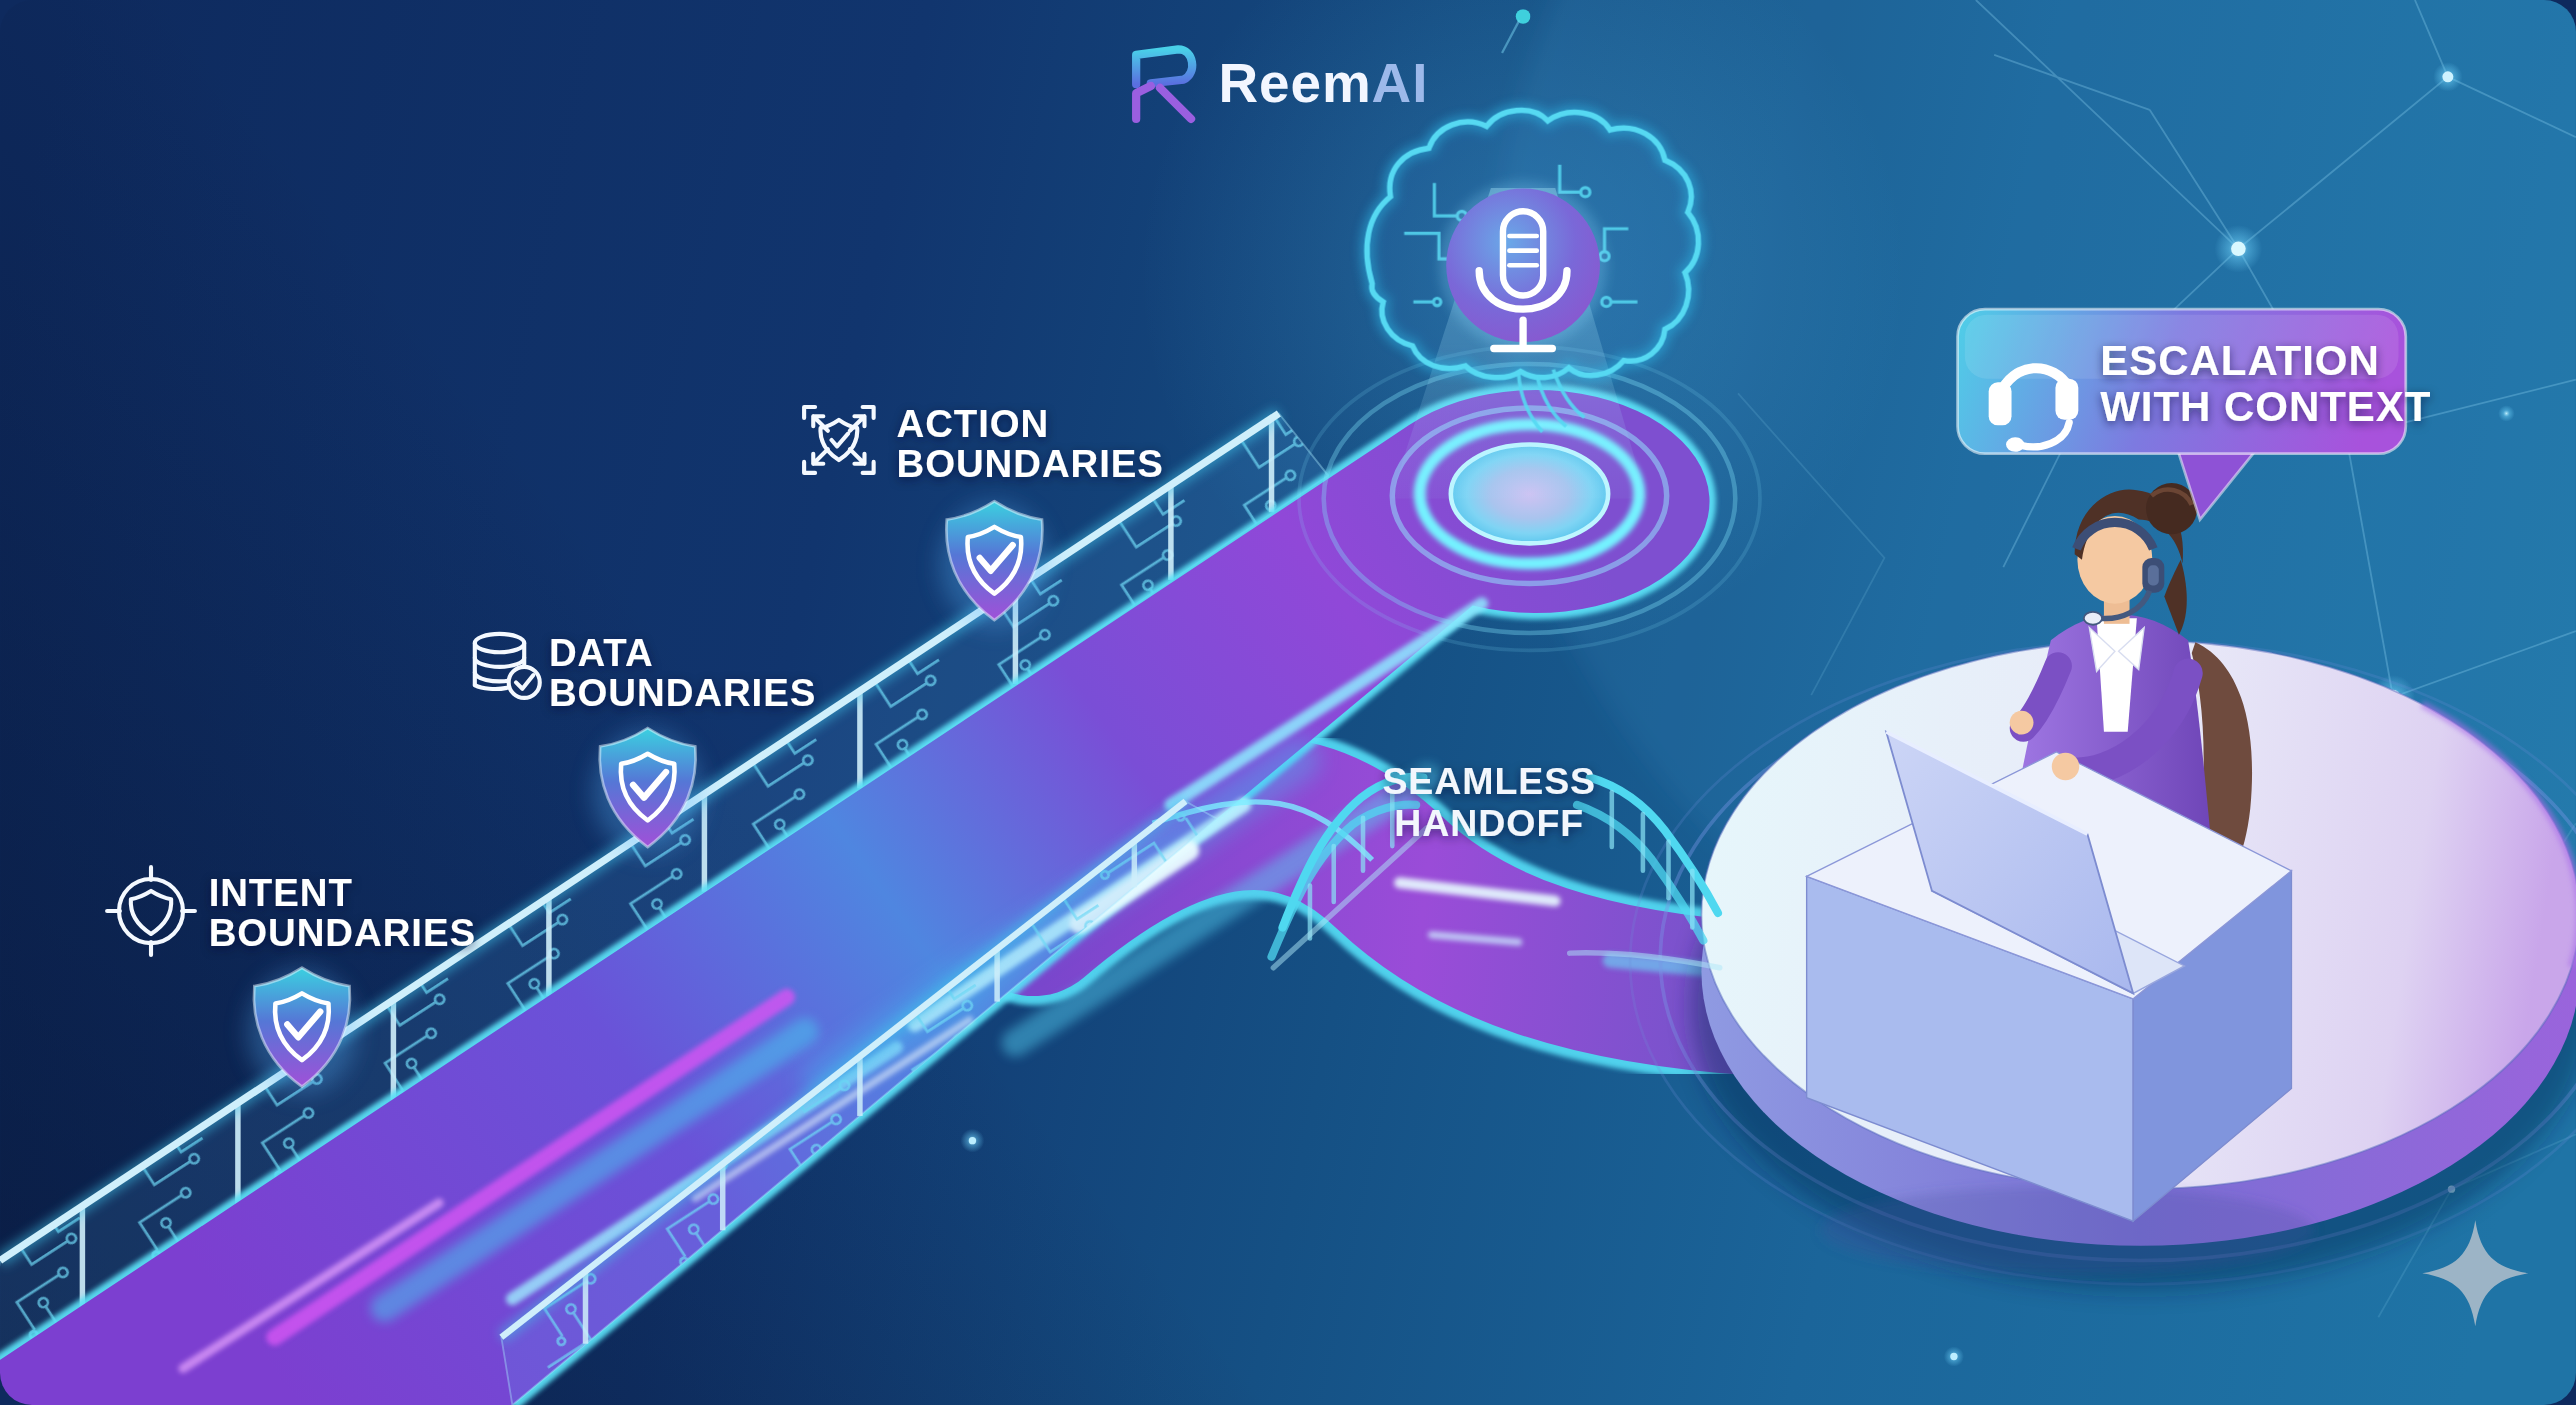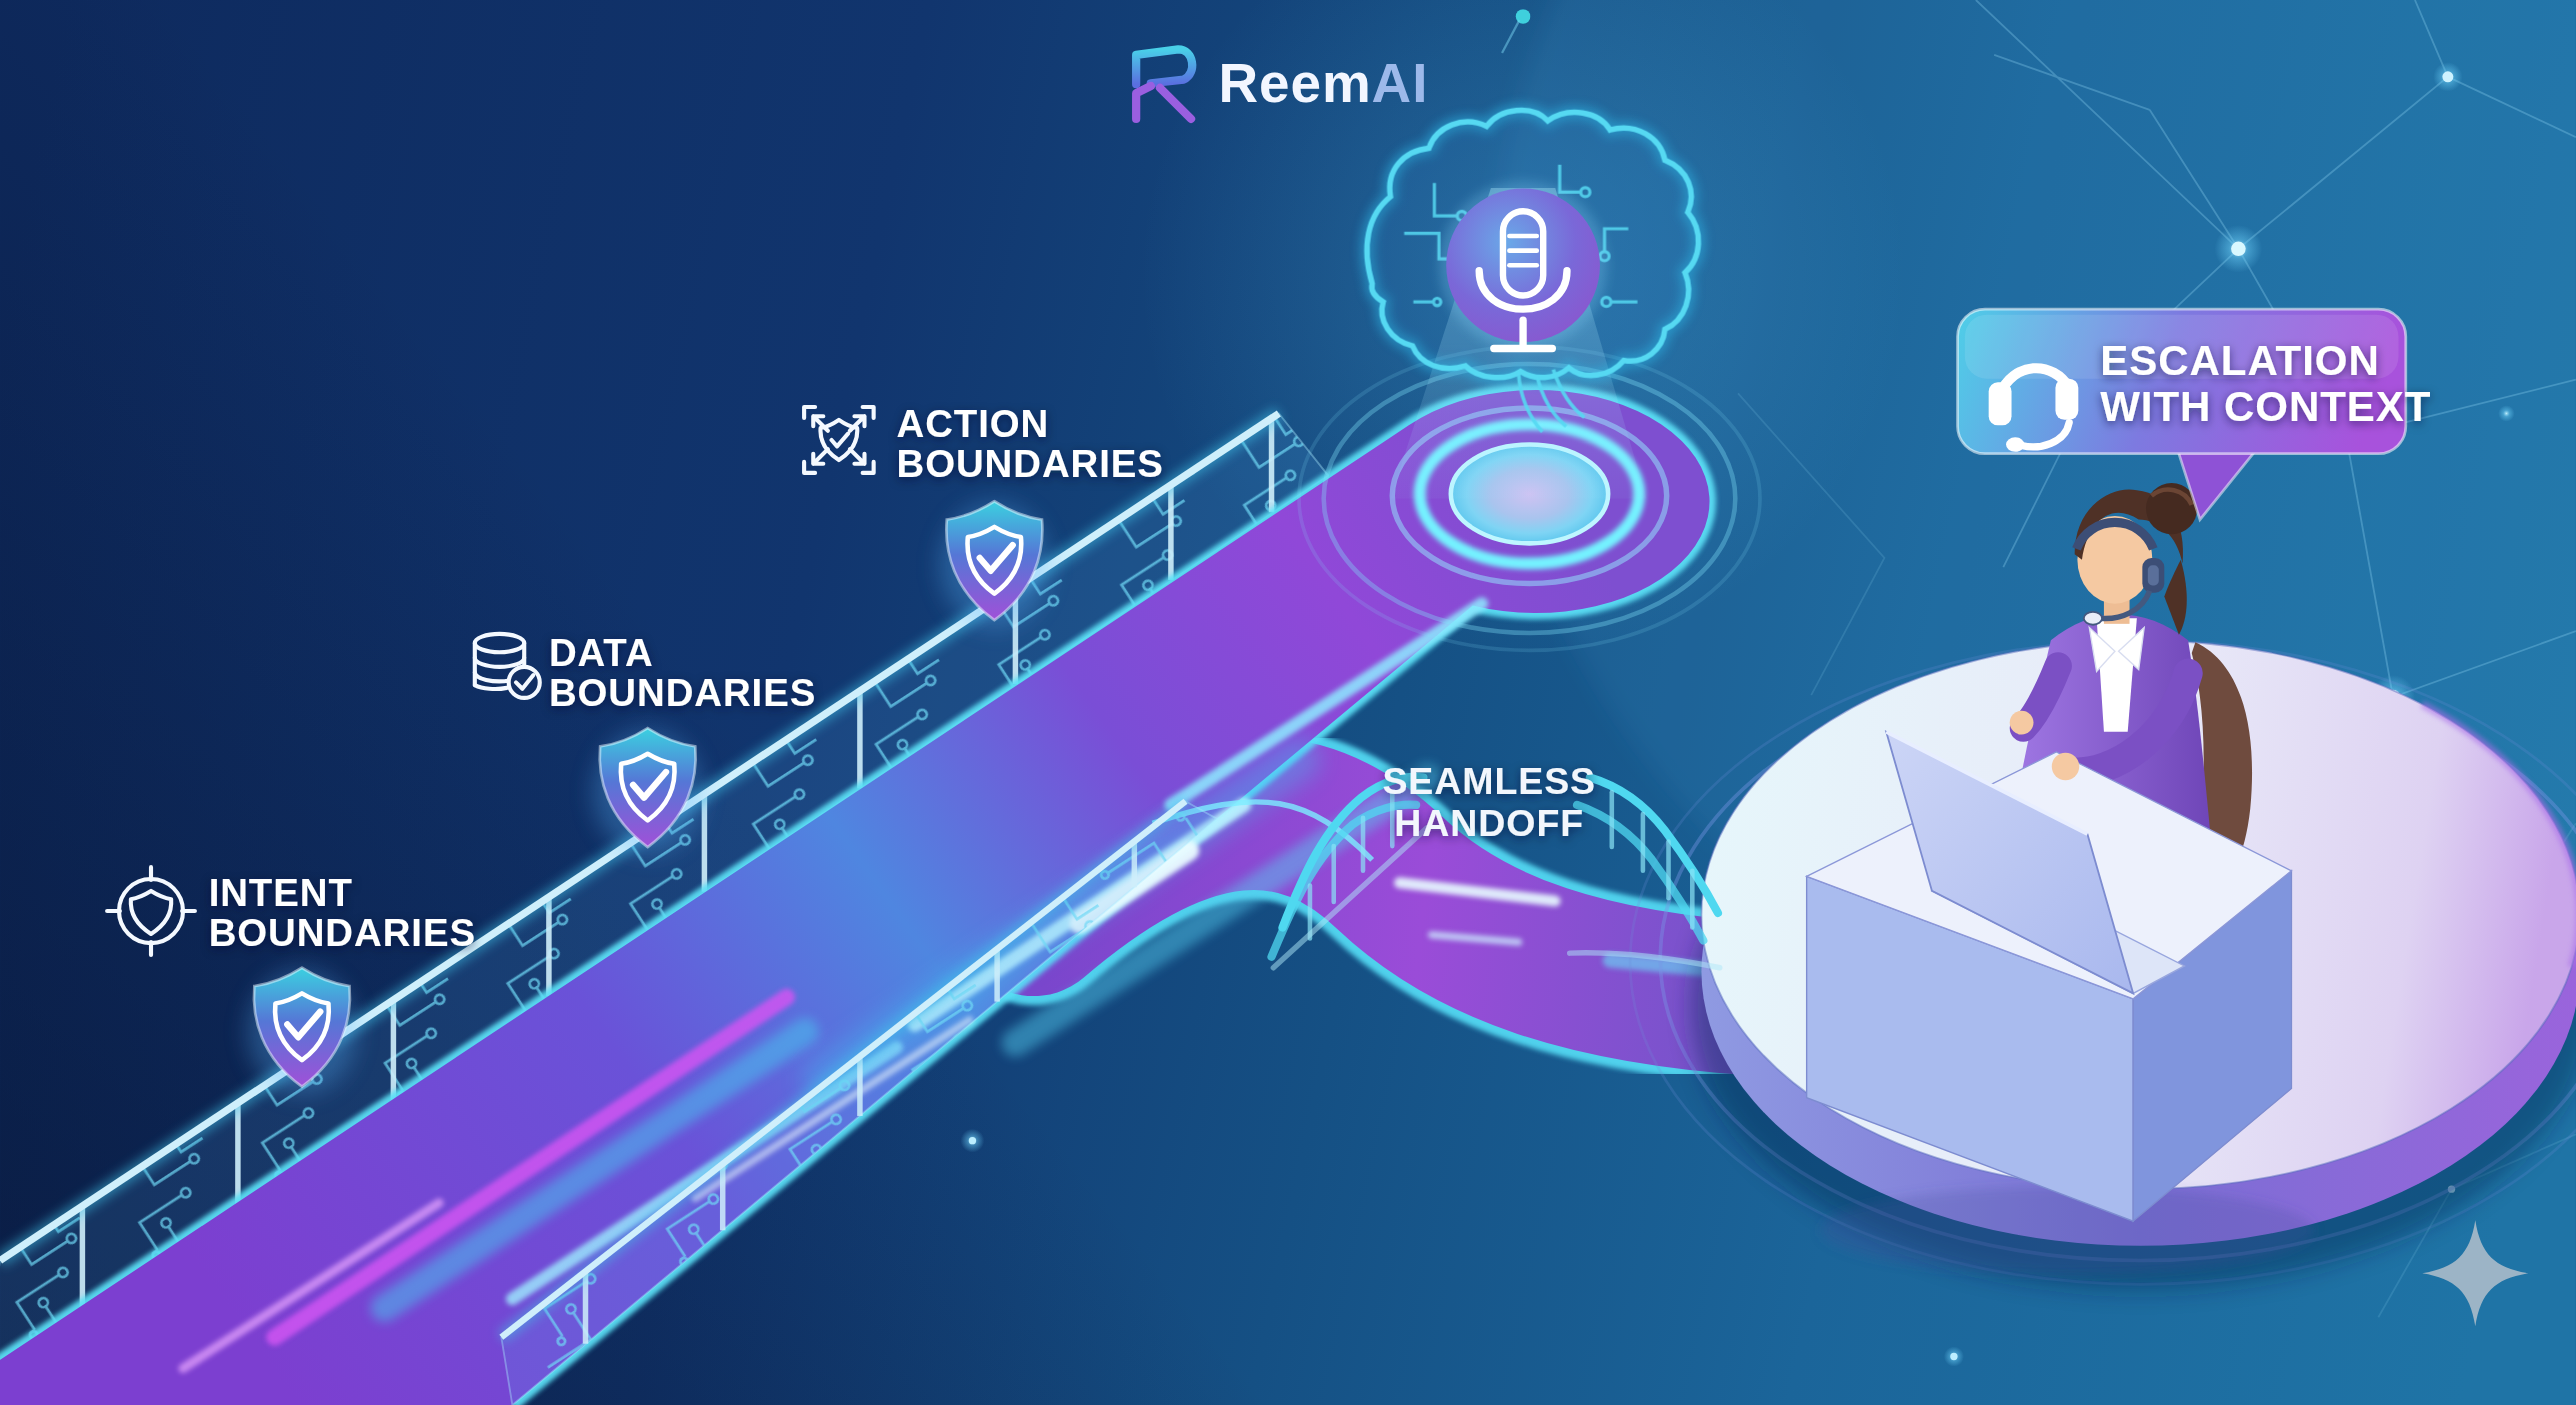--- a/index.html
+++ b/index.html
@@ -1,16 +1,16 @@
 <!DOCTYPE html>
 <html style="font-size:14.6px"><head>
 <meta charset="utf-8">
 <style>
   html,body{margin:0;padding:0;background:#0e2a5e;}
-  .stage{position:relative;width:2576px;height:1405px;overflow:hidden;font-family:"Liberation Sans",sans-serif;}
+  .stage{position:relative;width:2576px;height:1405px;overflow:hidden;font-family:"Liberation Sans",sans-serif;border-radius:32px;}
   svg{display:block;width:100%;height:100%;}
   .t-label{font-family:"Liberation Sans",sans-serif;font-weight:bold;font-size:42px;fill:#ffffff;letter-spacing:1px;}
   .t-handoff{font-family:"Liberation Sans",sans-serif;font-weight:bold;font-size:41px;fill:#f2f6fc;letter-spacing:1px;text-anchor:middle;}
   .t-esc{font-family:"Liberation Sans",sans-serif;font-weight:bold;font-size:46px;fill:#ffffff;letter-spacing:1px;}
   .t-logo{font-family:"Liberation Sans",sans-serif;font-weight:bold;font-size:60px;letter-spacing:1px;}
   .ic{stroke:#f4f9ff;stroke-width:4.5;fill:none;stroke-linecap:round;stroke-linejoin:round;}
 </style>
 </head>
 <body>
 

